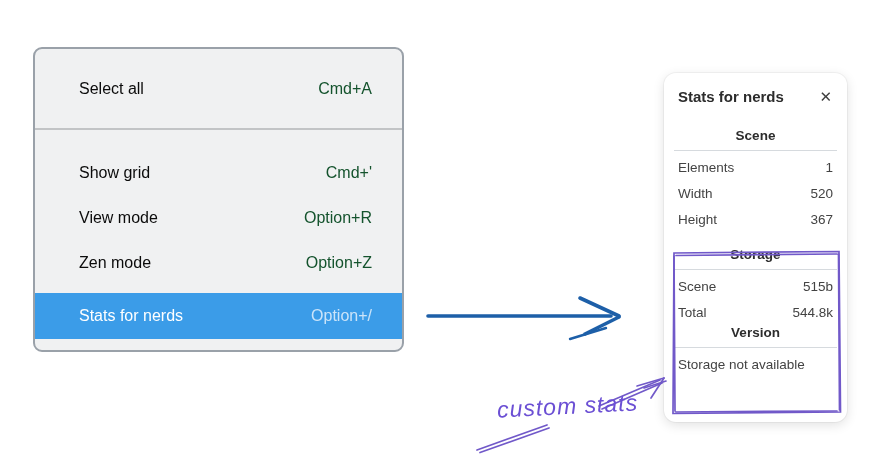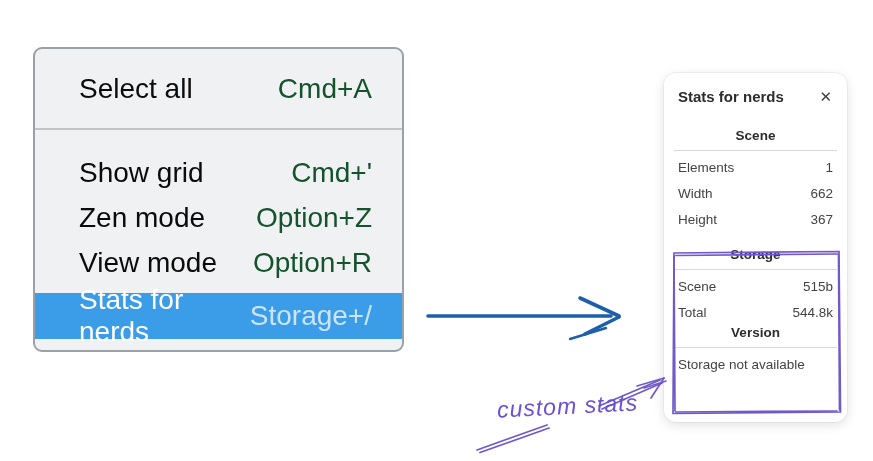--- a/index.html
+++ b/index.html
@@ -11,21 +11,21 @@
   }
 
   
   .context-menu {
     position:absolute; left:33px; top:47px; width:371px; height:305px;
     background:#f0f1f2; border:2px solid #9aa1a9; border-radius:9px;
     overflow:hidden;
   }
   .menu-item {
     display:flex; align-items:center; justify-content:space-between;
-    padding:0 30px 0 44px; font-size:28px; color:#0b0b0b; height:45px;
+    padding:0 30px 0 44px; font-size:16px; color:#0b0b0b; height:45px;
     cursor:default;
   }
   .menu-item .shortcut { color:#14532d; }
   .menu-item.first { height:79px; }
   .menu-divider { border:0; border-top:2px solid #c2c4c6; width:100%; }
   .menu-group { padding-top:20px; }
   .menu-item.selected {
     background:#3b9ce8; color:#ffffff; margin-top:8px; height:46px;
   }
   .menu-item.selected .shortcut { color:#cbe4f9; }
@@ -84,49 +84,49 @@
       <span>Select all</span>
       <span class="shortcut">Cmd+A</span>
     </div>
     <hr class="menu-divider">
     <div class="menu-group">
       <div class="menu-item">
         <span>Show grid</span>
         <span class="shortcut">Cmd+'</span>
       </div>
       <div class="menu-item">
+        <span>View mode</span>
+        <span class="shortcut">Option+R</span>
+      </div>
+      <div class="menu-item">
         <span>Zen mode</span>
         <span class="shortcut">Option+Z</span>
       </div>
-      <div class="menu-item">
-        <span>View mode</span>
-        <span class="shortcut">Option+R</span>
-      </div>
       <div class="menu-item selected">
         <span>Stats for nerds</span>
-        <span class="shortcut">Storage+/</span>
+        <span class="shortcut">Option+/</span>
       </div>
     </div>
   </div>
 
   <div class="stats-panel">
     <div class="panel-header">
       <span class="panel-title">Stats for nerds</span>
       <button class="panel-close">✕</button>
     </div>
 
     <div class="section-heading scene">Scene</div>
     <hr class="panel-divider">
     <div class="stat-row">
       <span class="stat-label">Elements</span>
       <span class="stat-value">1</span>
     </div>
     <div class="stat-row">
       <span class="stat-label">Width</span>
-      <span class="stat-value">662</span>
+      <span class="stat-value">520</span>
     </div>
     <div class="stat-row">
       <span class="stat-label">Height</span>
       <span class="stat-value">367</span>
     </div>
 
     <div class="section-heading storage">Storage</div>
     <hr class="panel-divider">
     <div class="stat-row">
       <span class="stat-label">Scene</span>

